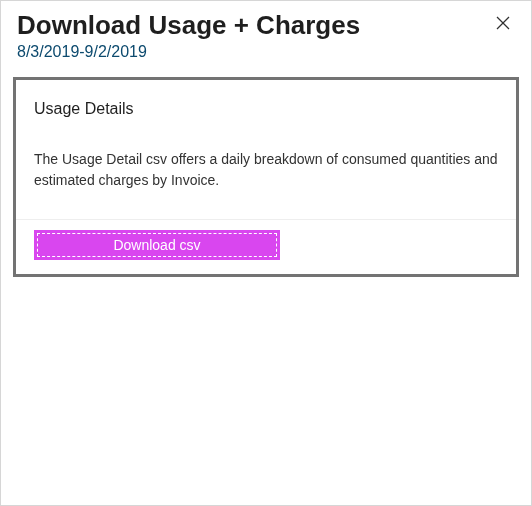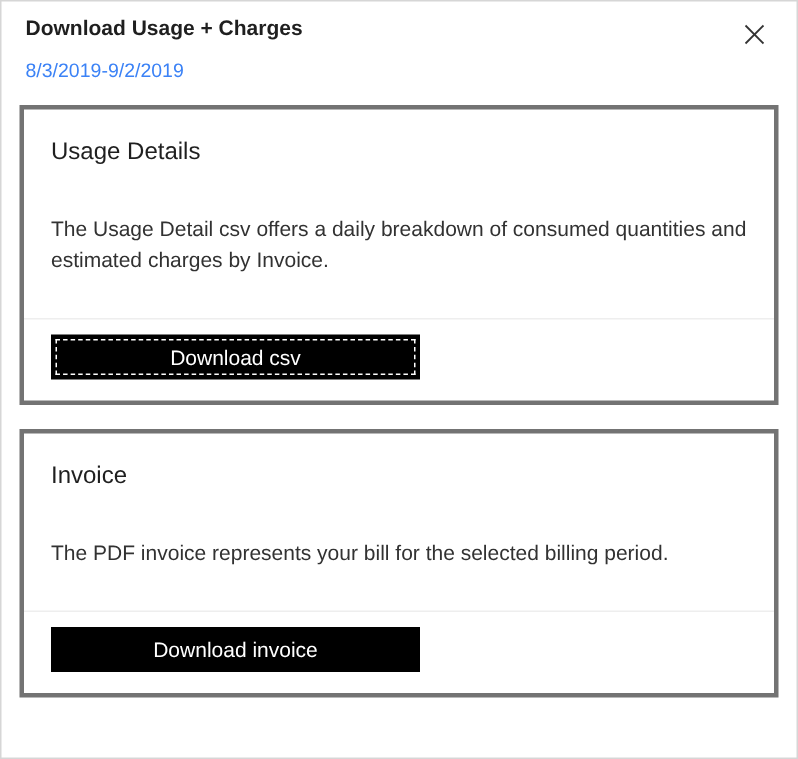--- a/index.html
+++ b/index.html
@@ -18,29 +18,29 @@
     .header {
       display: flex;
       justify-content: space-between;
       align-items: flex-start;
       padding: 8px 16px 4px 16px;
     }
     .header-text {
       flex: 1;
     }
     .title {
-      font-size: 14px;
+      font-size: 26px;
       font-weight: 600;
       color: #1f1f1f;
       line-height: 1.3;
     }
     .subtitle {
-      font-size: 13px;
-      color: #3b82f6;
-      margin-top: 12px;
+      font-size: 16px;
+      color: #0c4a6e;
+      margin-top: 0;
     }
     .close-btn {
       background: none;
       border: none;
       cursor: pointer;
       padding: 4px;
       margin-top: 2px;
       color: #323232;
       font-size: 0;
     }
@@ -70,21 +70,21 @@
       color: #323232;
       line-height: 1.5;
       margin-bottom: 20px;
       margin-top: 31px;
     }
     .card-footer {
       border-top: 1px solid #eeeeee;
       padding: 10px 18px 14px 18px;
     }
     .primary-btn {
-      background: #000000;
+      background: #d946ef;
       color: #ffffff;
       border: none;
       padding: 7px 0;
       font-size: 14px;
       font-family: inherit;
       cursor: pointer;
       min-width: 246px;
       text-align: center;
     }
     .primary-btn.focused {
@@ -113,23 +113,14 @@
   <div class="card">
     <div class="card-inner">
       <div class="card-title">Usage Details</div>
       <div class="card-desc">The Usage Detail csv offers a daily breakdown of consumed quantities and estimated charges by Invoice.</div>
     </div>
     <div class="card-footer">
       <button class="primary-btn focused">Download csv</button>
     </div>
   </div>
 
-  <div class="card">
-    <div class="card-inner">
-      <div class="card-title">Invoice</div>
-      <div class="card-desc">The PDF invoice represents your bill for the selected billing period.</div>
-    </div>
-    <div class="card-footer">
-      <button class="primary-btn">Download invoice</button>
-    </div>
-  </div>
 
 </div>
 
 </body></html>

